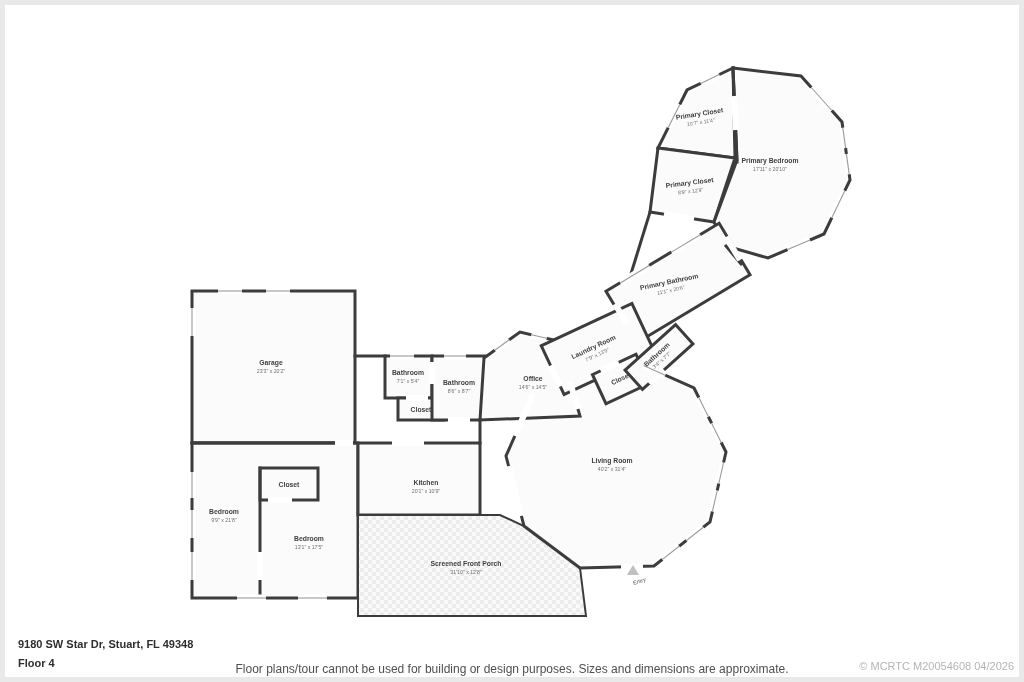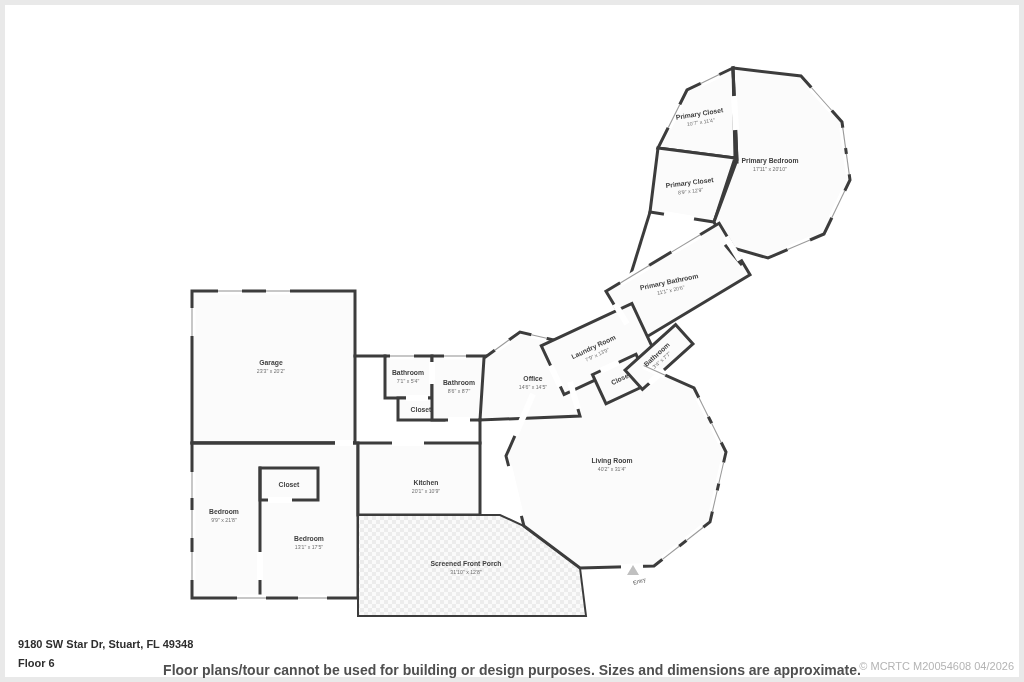--- a/index.html
+++ b/index.html
@@ -13,21 +13,21 @@
   .room{fill:#fbfbfb;stroke:#3c3c3c;stroke-width:3;stroke-linejoin:miter;}
   .wall{fill:none;stroke:#3c3c3c;stroke-width:3;stroke-linecap:square;}
   .open{stroke:#ffffff;stroke-width:6;fill:none;stroke-linecap:butt;}
   .win-bg{stroke:#ffffff;stroke-width:7;stroke-linecap:butt;}
   .win{stroke:#9a9a9a;stroke-width:1.1;stroke-linecap:butt;}
   .rname{font-family:"Liberation Sans",sans-serif;font-size:6.8px;font-weight:700;fill:#3f3f3f;text-anchor:middle;}
   .rdim{font-family:"Liberation Sans",sans-serif;font-size:5.2px;font-weight:400;fill:#707070;text-anchor:middle;}
   .entry-t{font-family:"Liberation Sans",sans-serif;font-size:5.6px;font-weight:400;fill:#555;text-anchor:middle;}
   .footer-address{position:absolute;left:18px;top:638px;font-size:11px;font-weight:700;color:#2e2e2e;}
   .footer-floor{position:absolute;left:18px;top:657px;font-size:11px;font-weight:700;color:#2e2e2e;}
-  .footer-disclaimer{position:absolute;left:0;right:0;top:662px;text-align:center;font-size:14px;font-weight:700;color:#4f4f4f;}
+  .footer-disclaimer{position:absolute;left:0;right:0;top:662px;text-align:center;font-size:12px;font-weight:400;color:#4f4f4f;}
   .footer-copyright{position:absolute;right:10px;top:660px;font-size:11px;font-weight:400;color:#b4b4b4;margin-left:11px;}
 </style>
 </head>
 <body>
 
 <div class="canvas"></div>
 
 <svg width="1024" height="682" viewBox="0 0 1024 682">
   <defs>
     <pattern id="porchHatch" width="8" height="8" patternUnits="userSpaceOnUse">
@@ -303,15 +303,15 @@
       <text class="rdim" x="612" y="471">40'2" x 31'4"</text>
     </g>
     <g>
       <text class="rname" x="466" y="566">Screened Front Porch</text>
       <text class="rdim" x="466" y="574">31'10" x 12'8"</text>
     </g>
   </g>
 </svg>
 
 <div class="footer-address">9180 SW Star Dr, Stuart, FL 49348</div>
-<div class="footer-floor">Floor 6</div>
+<div class="footer-floor">Floor 4</div>
 <div class="footer-disclaimer">Floor plans/tour cannot be used for building or design purposes. Sizes and dimensions are approximate.</div>
 <div class="footer-copyright">© MCRTC M20054608 04/2026</div>
 
 </body></html>

